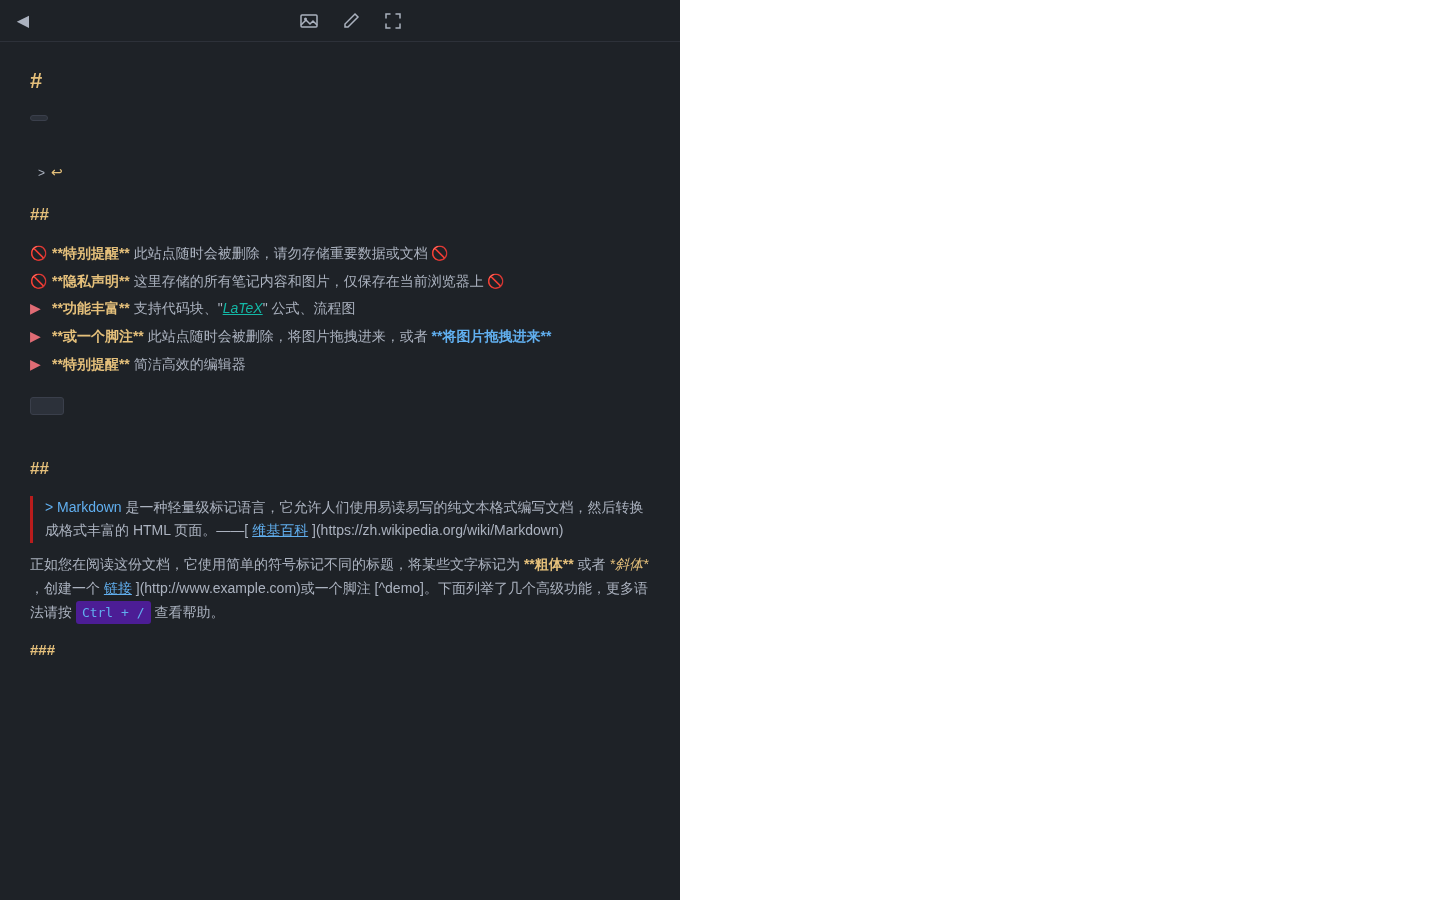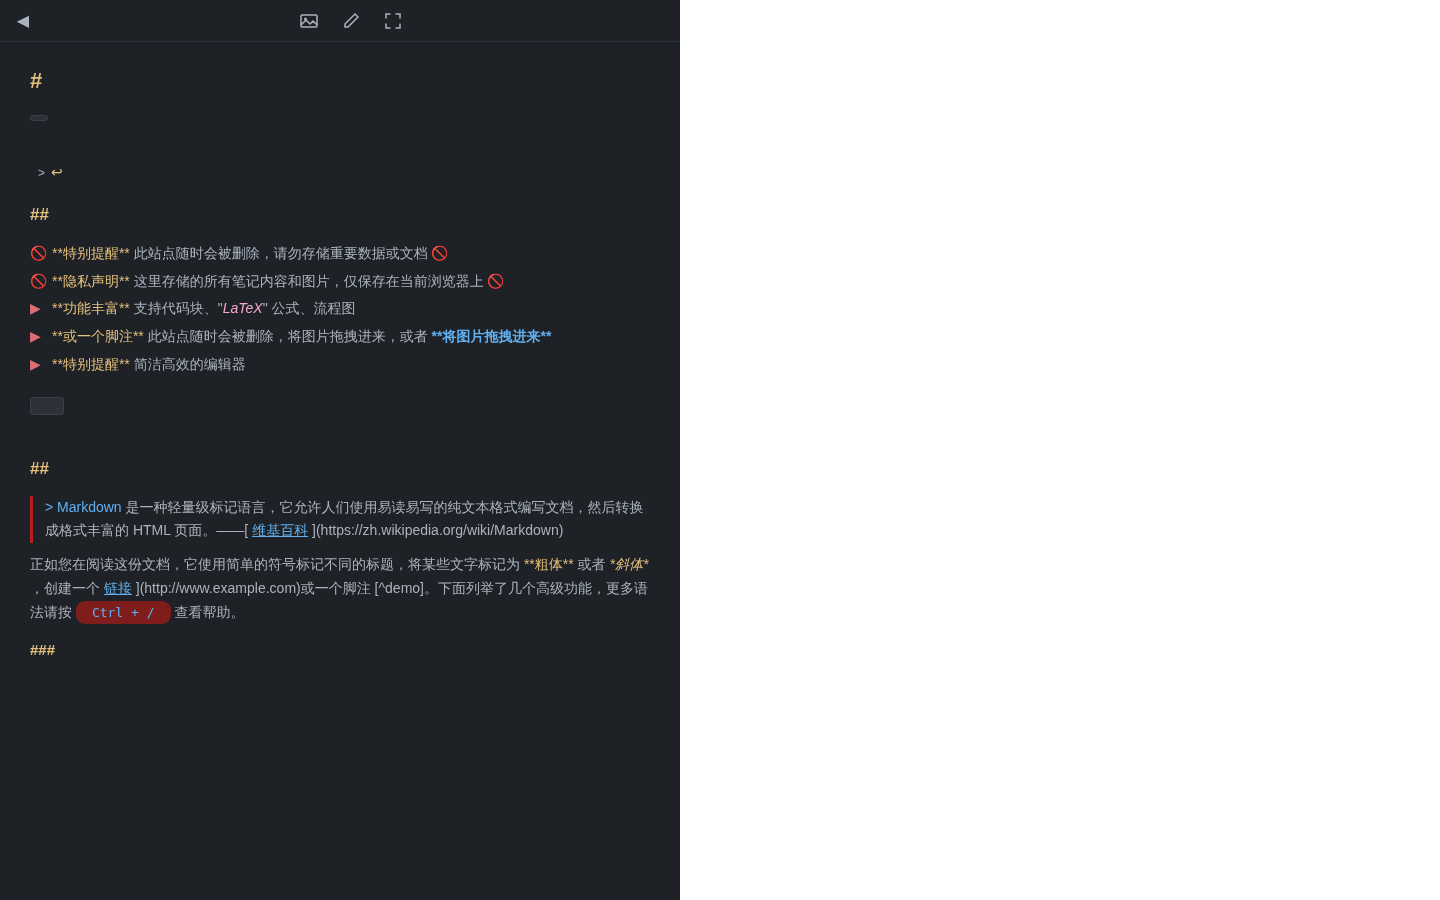--- a/index.html
+++ b/index.html
@@ -131,21 +131,21 @@
     .bullet-item {
       display: flex;
       align-items: flex-start;
       gap: 4px;
       margin-bottom: 4px;
       color: #abb2bf;
     }
 
     .bold-text {
       color: #e5c07b;
-      font-weight: normal;
+      font-weight: bold;
     }
     .highlight-text {
       color: #61afef;
       font-weight: bold;
     }
 
     .divider-line {
       color: #5c6370;
       margin: 12px 0;
       letter-spacing: 1px;
@@ -157,23 +157,23 @@
       border-radius: 3px;
       padding: 8px 16px;
       display: inline-block;
       color: #abb2bf;
       font-size: 15px;
       font-weight: bold;
       margin: 8px 0 16px 0;
     }
 
     .code-block {
-      background: #7f1d1d;
-      border-radius: 9px;
-      padding: 4px 16px;
+      background: #4c1d95;
+      border-radius: 3px;
+      padding: 4px 6px;
       font-family: monospace;
       color: #61afef;
       font-size: 13px;
       display: inline;
     }
 
     .blockquote-container {
       border-left: 3px solid #b91c1c;
       padding-left: 12px;
       margin: 8px 0;
@@ -266,21 +266,21 @@
         <span style="color:#e06c75;min-width:18px;">🚫</span>
         <span>
           <span class="bold-text">**隐私声明**</span>
           <span> 这里存储的所有笔记内容和图片，仅保存在当前浏览器上 🚫</span>
         </span>
       </div>
       <div class="bullet-item">
         <span style="color:#e06c75;min-width:18px;">▶</span>
         <span>
           <span class="bold-text">**功能丰富**</span>
-          <span> 支持代码块、"</span><span style="font-style:italic;color:#f9a8d4;">LaTeX</span><span>" 公式、流程图</span>
+          <span> 支持代码块、"</span><span style="font-style:italic;color:#14b8a6;text-decoration:underline;">LaTeX</span><span>" 公式、流程图</span>
         </span>
       </div>
       <div class="bullet-item">
         <span style="color:#e06c75;min-width:18px;">▶</span>
         <span>
           <span class="bold-text">**或一个脚注**</span>
           <span> 此站点随时会被删除，将图片拖拽进来，或者 </span>
           <span class="highlight-text">**将图片拖拽进来**</span>
         </span>
       </div>

